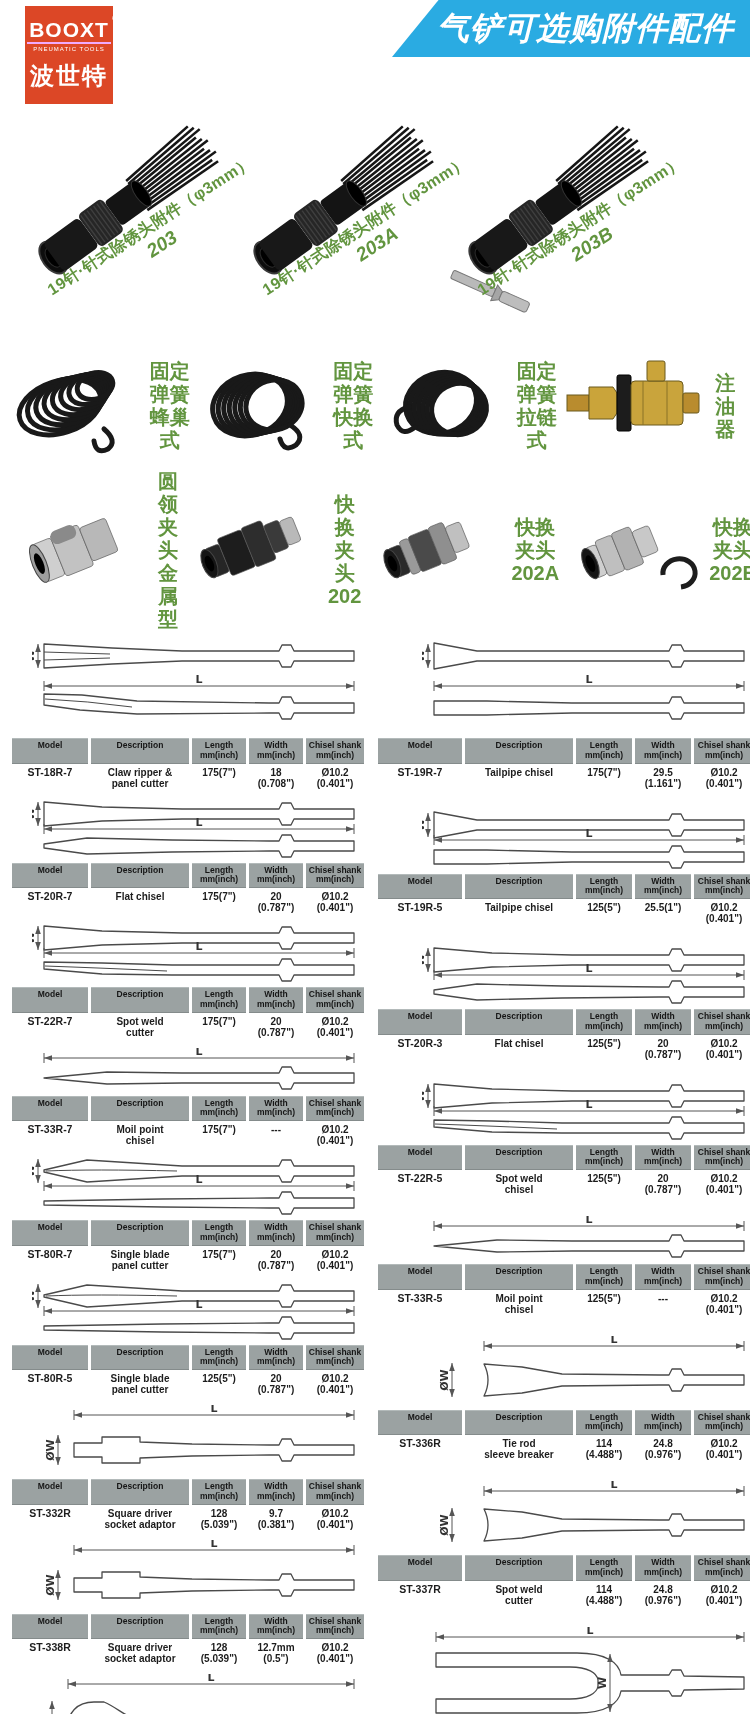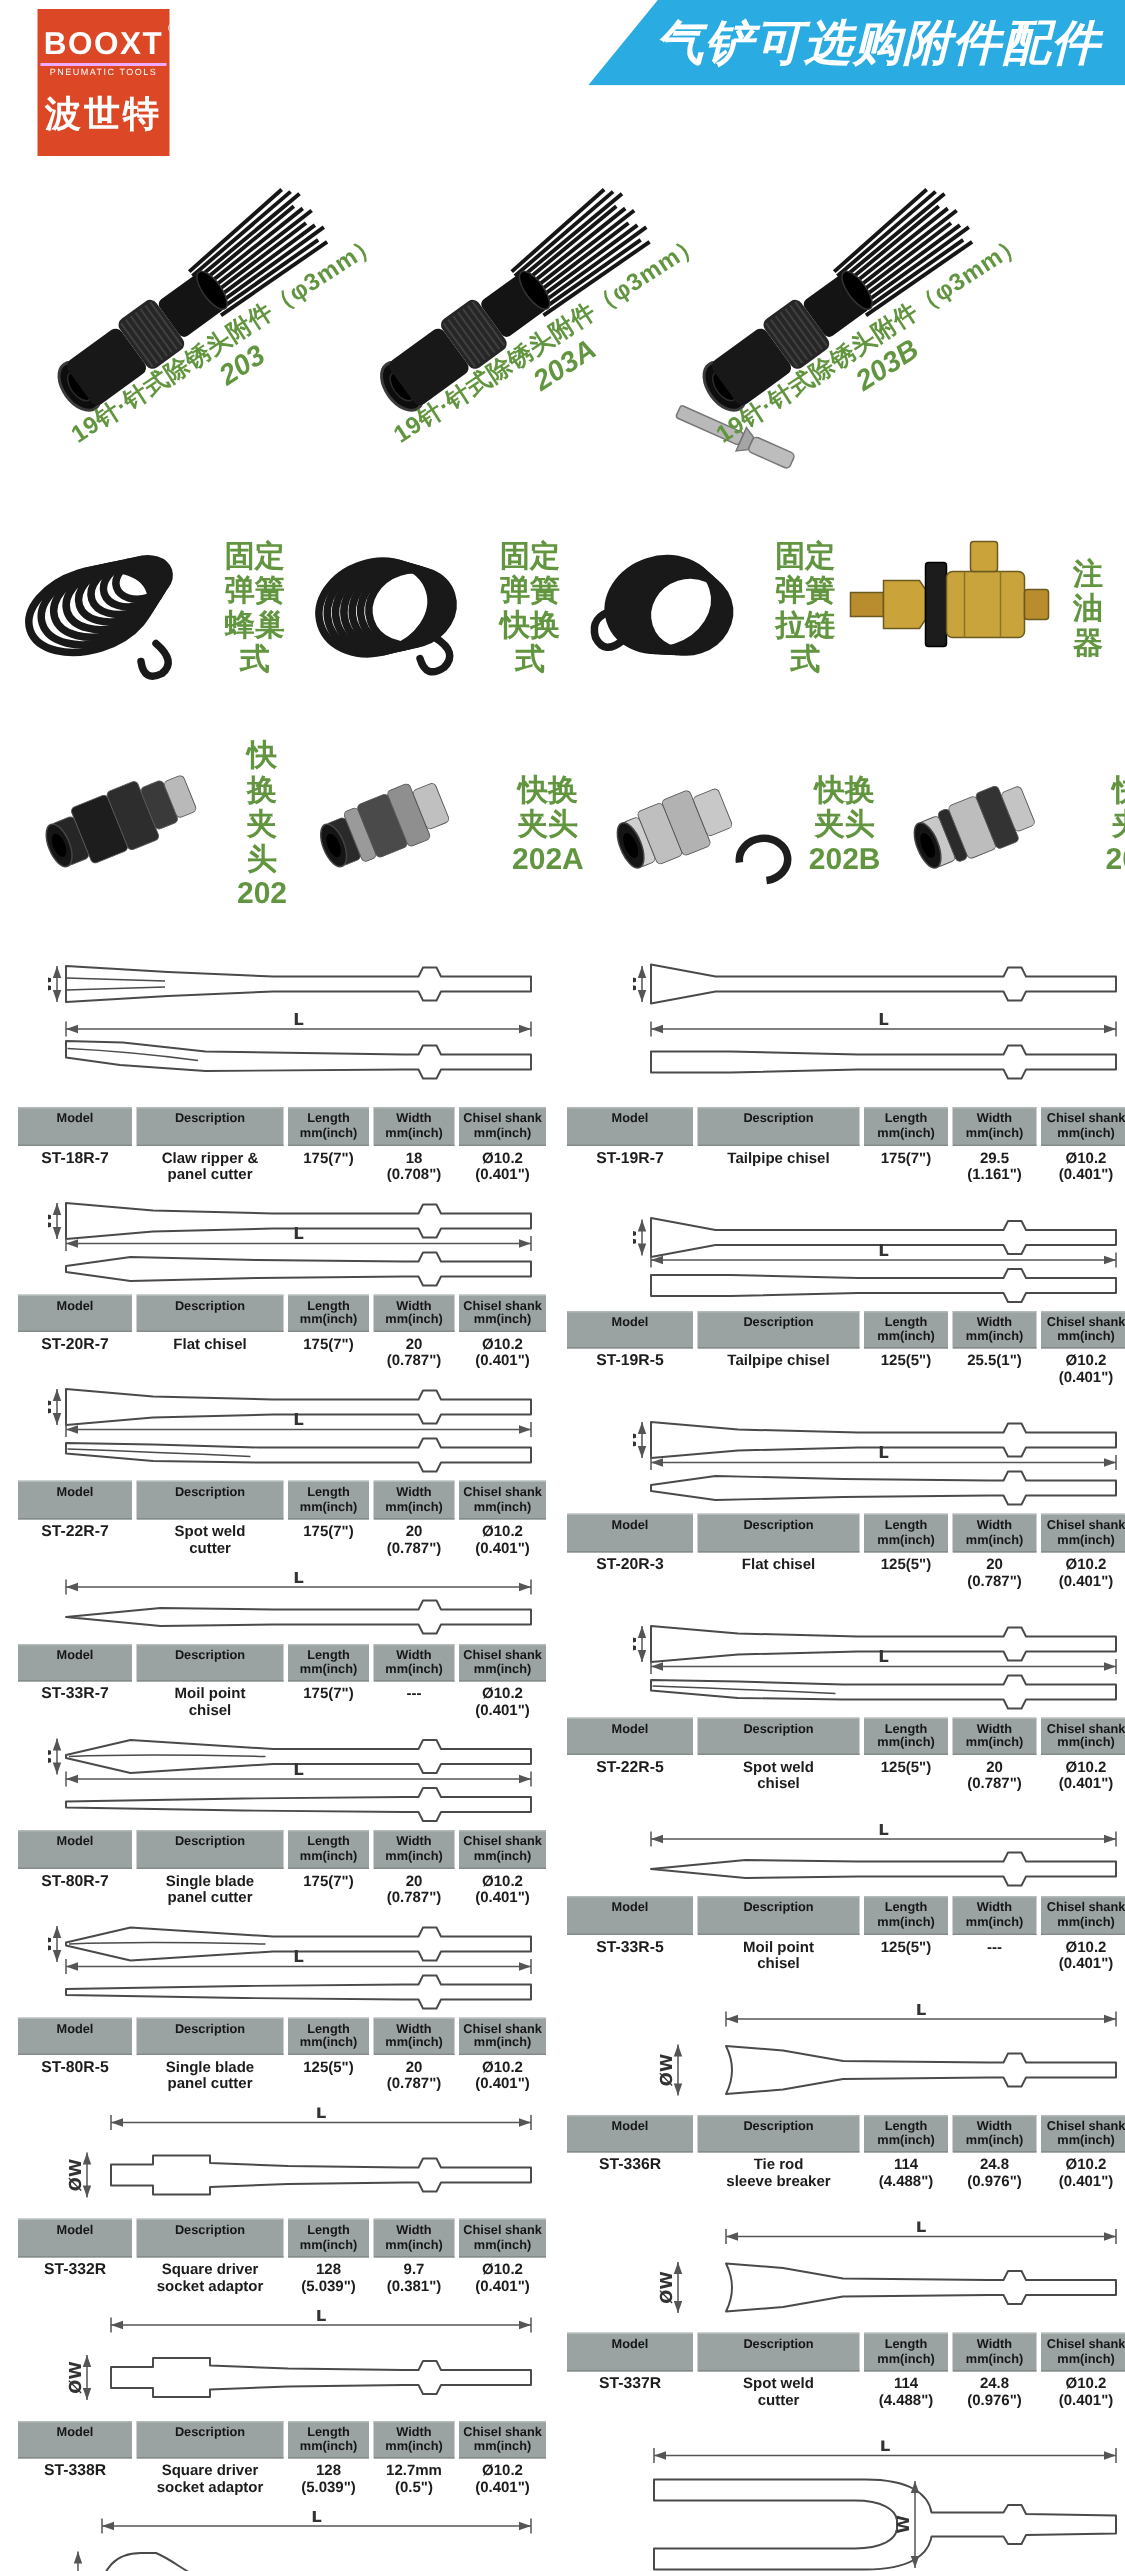--- a/index.html
+++ b/index.html
@@ -231,20 +231,34 @@
             <rect x="88" y="10" width="18" height="20" rx="2" fill="#caa43a" stroke="#6b5a1e"></rect>
             <rect x="124" y="42" width="16" height="20" rx="2" fill="#b98c2e" stroke="#6b5a1e"></rect>
           </svg></div>
         <div class="acc-label">注油器</div>
       </div>
     </section>
   <section class="acc-row row2" id="acc-row2">
       <div class="acc-item">
         <div><svg width="150" height="112" viewBox="0 0 150 112">
             <g transform="rotate(-22 75 55)">
+              <rect x="28" y="35" width="20" height="40" rx="3" fill="#cfcfcf" stroke="#555" stroke-width="0.6"></rect>
+              <rect x="48" y="33" width="30" height="44" rx="3" fill="#c2c2c2" stroke="#555" stroke-width="0.6"></rect>
+              <rect x="78" y="37" width="28" height="36" rx="3" fill="#b8b8b8" stroke="#555" stroke-width="0.6"></rect>
+              <ellipse cx="28" cy="55" rx="7" ry="20" fill="#9f9f9f" stroke="#444"></ellipse>
+              <ellipse cx="28" cy="55" rx="4" ry="11" fill="#000"></ellipse>
+            </g>
+            <rect x="48" y="30" width="26" height="14" rx="6" fill="#8a8a8a" transform="rotate(-22 75 55)"></rect>
+          </svg></div>
+        <div class="acc-label">圆领夹头
+金属型</div>
+      </div>
+      <div class="acc-item">
+        <div><svg width="150" height="112" viewBox="0 0 150 112">
+            <g transform="rotate(-22 75 55)">
               <rect x="28" y="40" width="16" height="30" rx="3" fill="#262626" stroke="#555" stroke-width="0.6"></rect>
               <rect x="44" y="35" width="26" height="40" rx="3" fill="#1d1d1d" stroke="#555" stroke-width="0.6"></rect>
               <rect x="70" y="34" width="22" height="42" rx="3" fill="#2d2d2d" stroke="#555" stroke-width="0.6"></rect>
               <rect x="92" y="40" width="16" height="30" rx="3" fill="#3a3a3a" stroke="#555" stroke-width="0.6"></rect>
               <rect x="108" y="42" width="14" height="26" rx="3" fill="#b9b9b9" stroke="#555" stroke-width="0.6"></rect>
               <ellipse cx="28" cy="55" rx="7" ry="15" fill="#151515" stroke="#444"></ellipse>
               <ellipse cx="28" cy="55" rx="4" ry="8.25" fill="#000"></ellipse>
             </g>
           </svg></div>
         <div class="acc-label">快换夹头

